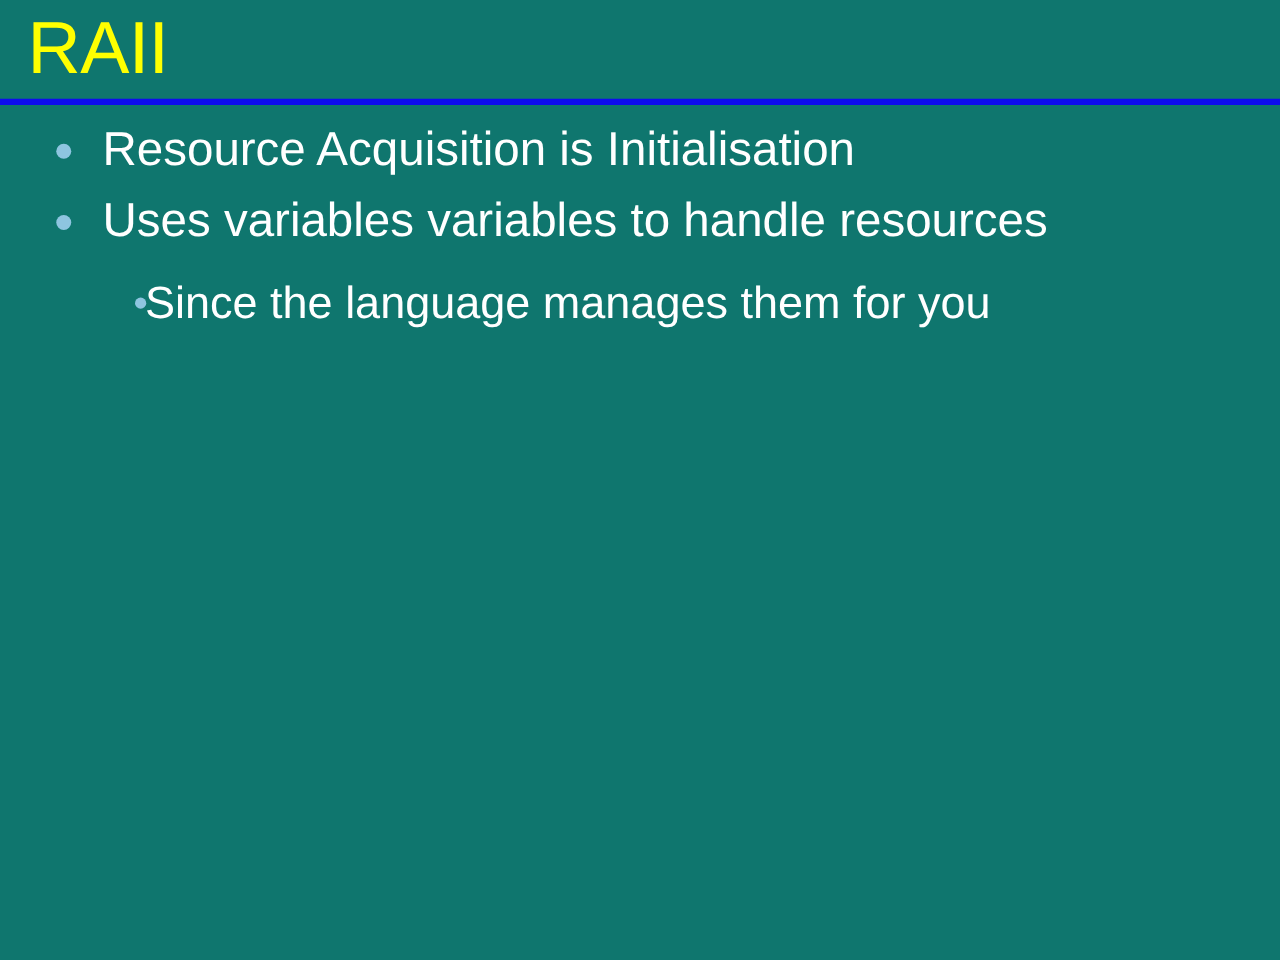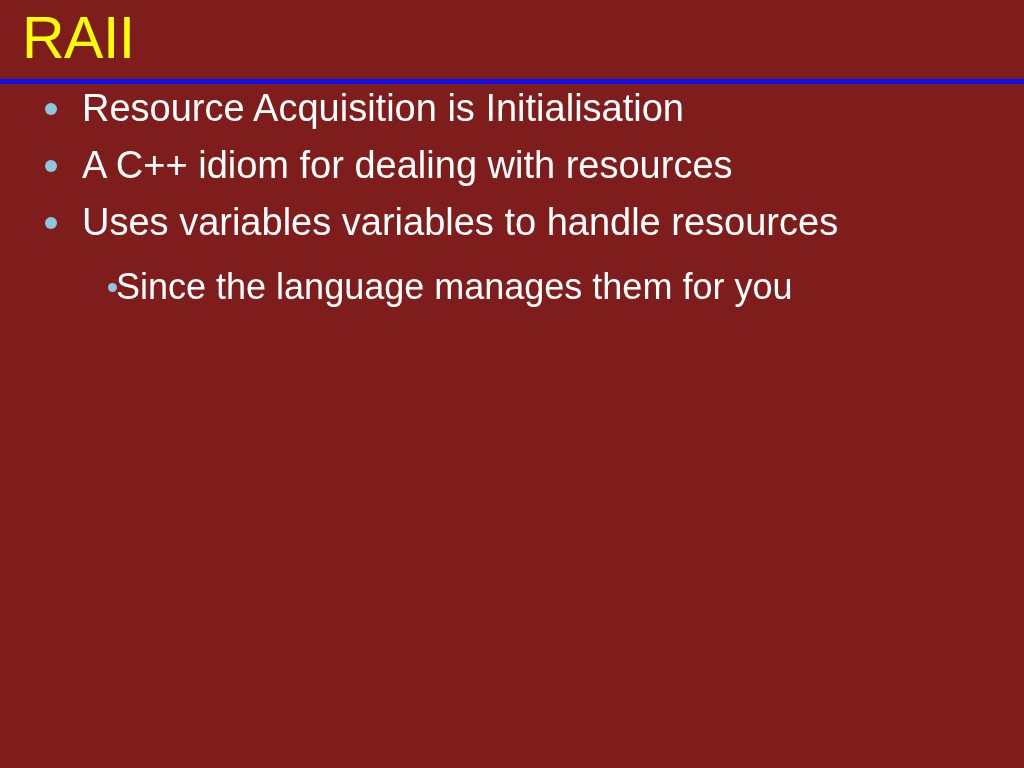--- a/index.html
+++ b/index.html
@@ -11,21 +11,21 @@
     width: 1024px;
     height: 768px;
     overflow: hidden;
     font-family: "Liberation Sans", sans-serif;
   }
 
   #slide {
     position: relative;
     width: 1024px;
     height: 768px;
-    background: #7f1d1d;
+    background: #0f766e;
     box-sizing: border-box;
   }
 
   
   #slide-title {
     position: absolute;
     left: 22px;
     top: 2px;
     width: 980px;
     height: 74px;
@@ -45,21 +45,21 @@
     top: 79px;
     width: 1024px;
     height: 5px;
     background: #0d0ded;
   }
 
   
   #body {
     position: absolute;
     left: 0;
-    top: 80px;
+    top: 92px;
     width: 1000px;
   }
 
   .bullet-row {
     position: relative;
     display: block;
     color: #ffffff;
     box-sizing: border-box;
   }
 
@@ -118,24 +118,20 @@
 
   <div id="title-rule"></div>
 
   <div id="body">
 
     <div class="bullet-row level-1">
       <span class="bullet-dot"></span>
       <span class="bullet-text">Resource Acquisition is Initialisation</span>
     </div>
 
-    <div class="bullet-row level-1">
-      <span class="bullet-dot"></span>
-      <span class="bullet-text">A C++ idiom for dealing with resources</span>
-    </div>
 
     <div class="bullet-row level-1" style="padding-right:160px;">
       <span class="bullet-dot"></span>
       <span class="bullet-text">Uses variables variables to handle resources</span>
     </div>
 
     <div class="bullet-row level-2 gap-before" style="padding-right:60px;">
       <span class="bullet-dot"></span>
       <span class="bullet-text">Since the language manages them for you</span>
     </div>

